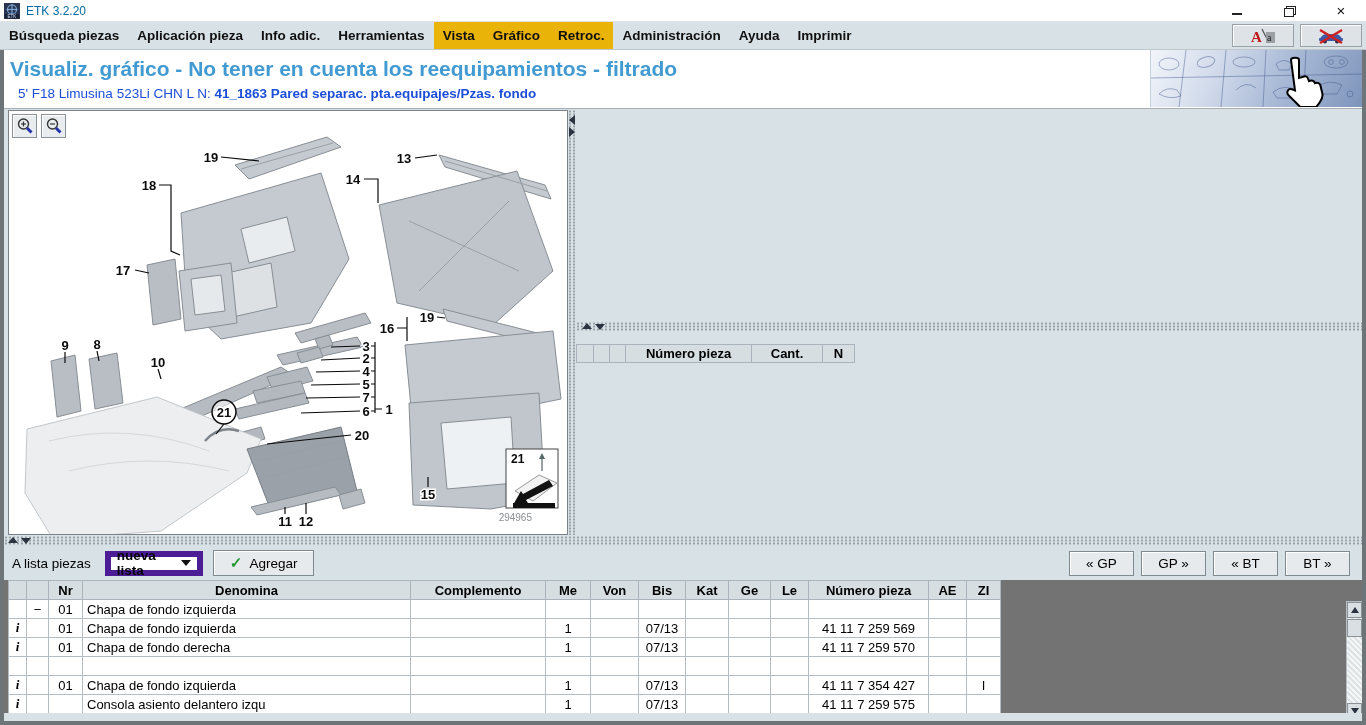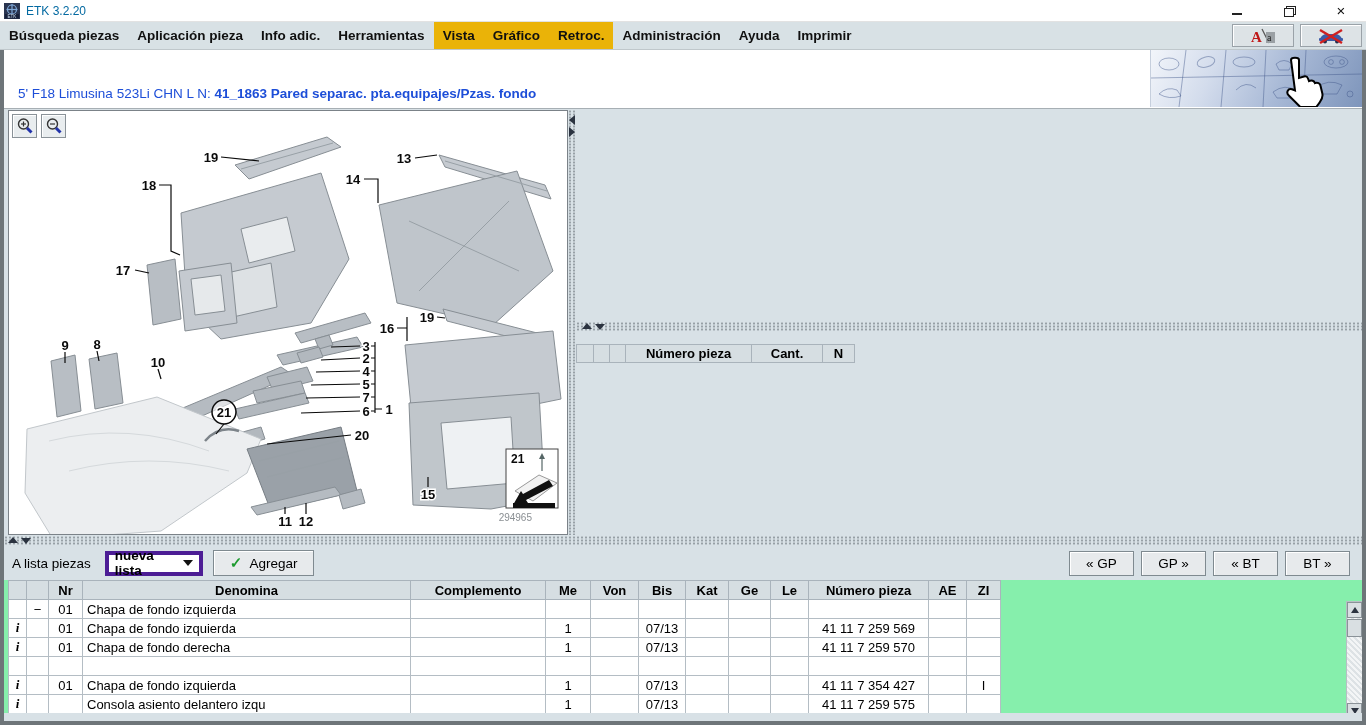--- a/index.html
+++ b/index.html
@@ -70,32 +70,32 @@
 
   
   .preview-header { position:absolute; left:576px; top:344px; display:flex; }
   .rh-cell { height:19px; background:#d6dee2; border:1px solid #a9b3bb; margin-left:-1px;
              font-size:13px; font-weight:bold; color:#000; display:flex; align-items:center; justify-content:center; }
   .rh-cell:first-child { margin-left:0; }
 
   
   .toolbar { position:absolute; left:4px; top:546px; width:1358px; height:34px; display:flex; align-items:center; }
   .list-label { margin-left:8px; font-size:13.5px; color:#000; }
-  .dropdown { margin-left:14px; width:98px; height:25px; background:#ffffff; border:4px solid #4c1d95;
+  .dropdown { margin-left:14px; width:98px; height:25px; background:#ffffff; border:6px solid #4c1d95;
               display:flex; align-items:center; padding:0 6px; font-size:13.5px; font-weight:bold; }
   .dd-arrow { margin-left:auto; width:0; height:0; border-left:5px solid transparent; border-right:5px solid transparent; border-top:6px solid #111; }
   .btn { background:#e7eaec; border:1px solid #7f8a90; box-shadow:inset 1px 1px 0 #ffffff;
          font-family:"Liberation Sans",sans-serif; font-size:13.5px; color:#000; }
   .add-btn { margin-left:10px; height:26px; padding:0 16px; display:flex; align-items:center; gap:7px; }
   .check { color:#1e9b30; font-weight:bold; font-size:15px; }
   .nav-buttons { margin-left:auto; display:flex; gap:7px; padding-right:12px; }
   .nav-btn { width:65px; height:25px; }
 
   
-  .bottom { position:absolute; left:4px; top:580px; width:1358px; height:133px; background:#86efac; overflow:hidden;padding-left:24px; }
+  .bottom { position:absolute; left:4px; top:580px; width:1358px; height:133px; background:#737373; overflow:hidden;padding-left:24px; }
   table.parts { border-collapse:collapse; table-layout:fixed; position:absolute; left:4px; top:0; background:#fff; }
   table.parts th { background:#d6dee2; font-size:13px; font-weight:bold; color:#000; border:1px solid #a9b3bb; height:19px; padding:0 3px; overflow:hidden; white-space:nowrap; }
   table.parts td { font-size:13px; color:#000; border:1px solid #b4bdc4; height:19px; padding:0 4px; overflow:hidden; white-space:nowrap; background:#fff; }
   td.c-denomina, td.c-complemento { text-align:left; }
   td.c-nr, td.c-me, td.c-von, td.c-bis, td.c-kat, td.c-ge, td.c-le, td.c-numero, td.c-ae, td.c-zi, td.c-expand { text-align:center; }
   td.info-i { color:#a5283c; font:bold italic 14px "Liberation Serif",serif; text-align:center; }
 
   
   .vscroll { position:absolute; left:1342px; top:21px; width:17px; height:119px;
              background:repeating-linear-gradient(45deg,#f3f5f6 0 2px,#dde2e5 2px 4px); border:1px solid #b7bfc4; }
@@ -160,20 +160,21 @@
         <circle cx="9" cy="14.5" r="2" fill="#22304f"></circle>
         <circle cx="21" cy="14.5" r="2" fill="#22304f"></circle>
         <line x1="4" y1="3" x2="26" y2="16" stroke="#d02020" stroke-width="2.4"></line>
         <line x1="26" y1="3" x2="4" y2="16" stroke="#d02020" stroke-width="2.4"></line>
       </svg>
     </div>
   </div>
 </div>
 
 <div class="header">
+  <div class="page-title">Visualiz. gráfico - No tener en cuenta los reequipamientos - filtrado</div>
   <div class="page-subtitle">
     <span>5' F18 Limusina 523Li CHN  L N: </span><b>41_1863 Pared separac. pta.equipajes/Pzas. fondo</b>
   </div>
   <div class="banner">
     <svg width="212" height="57" viewBox="0 0 212 57">
       <g stroke="#41578a" stroke-opacity="0.45" fill="none" stroke-width="1">
         <line x1="35" y1="0" x2="28" y2="57"></line>
           <line x1="75" y1="0" x2="70" y2="57"></line>
         <line x1="115" y1="0" x2="112" y2="57"></line>
           <line x1="155" y1="0" x2="152" y2="57"></line>

